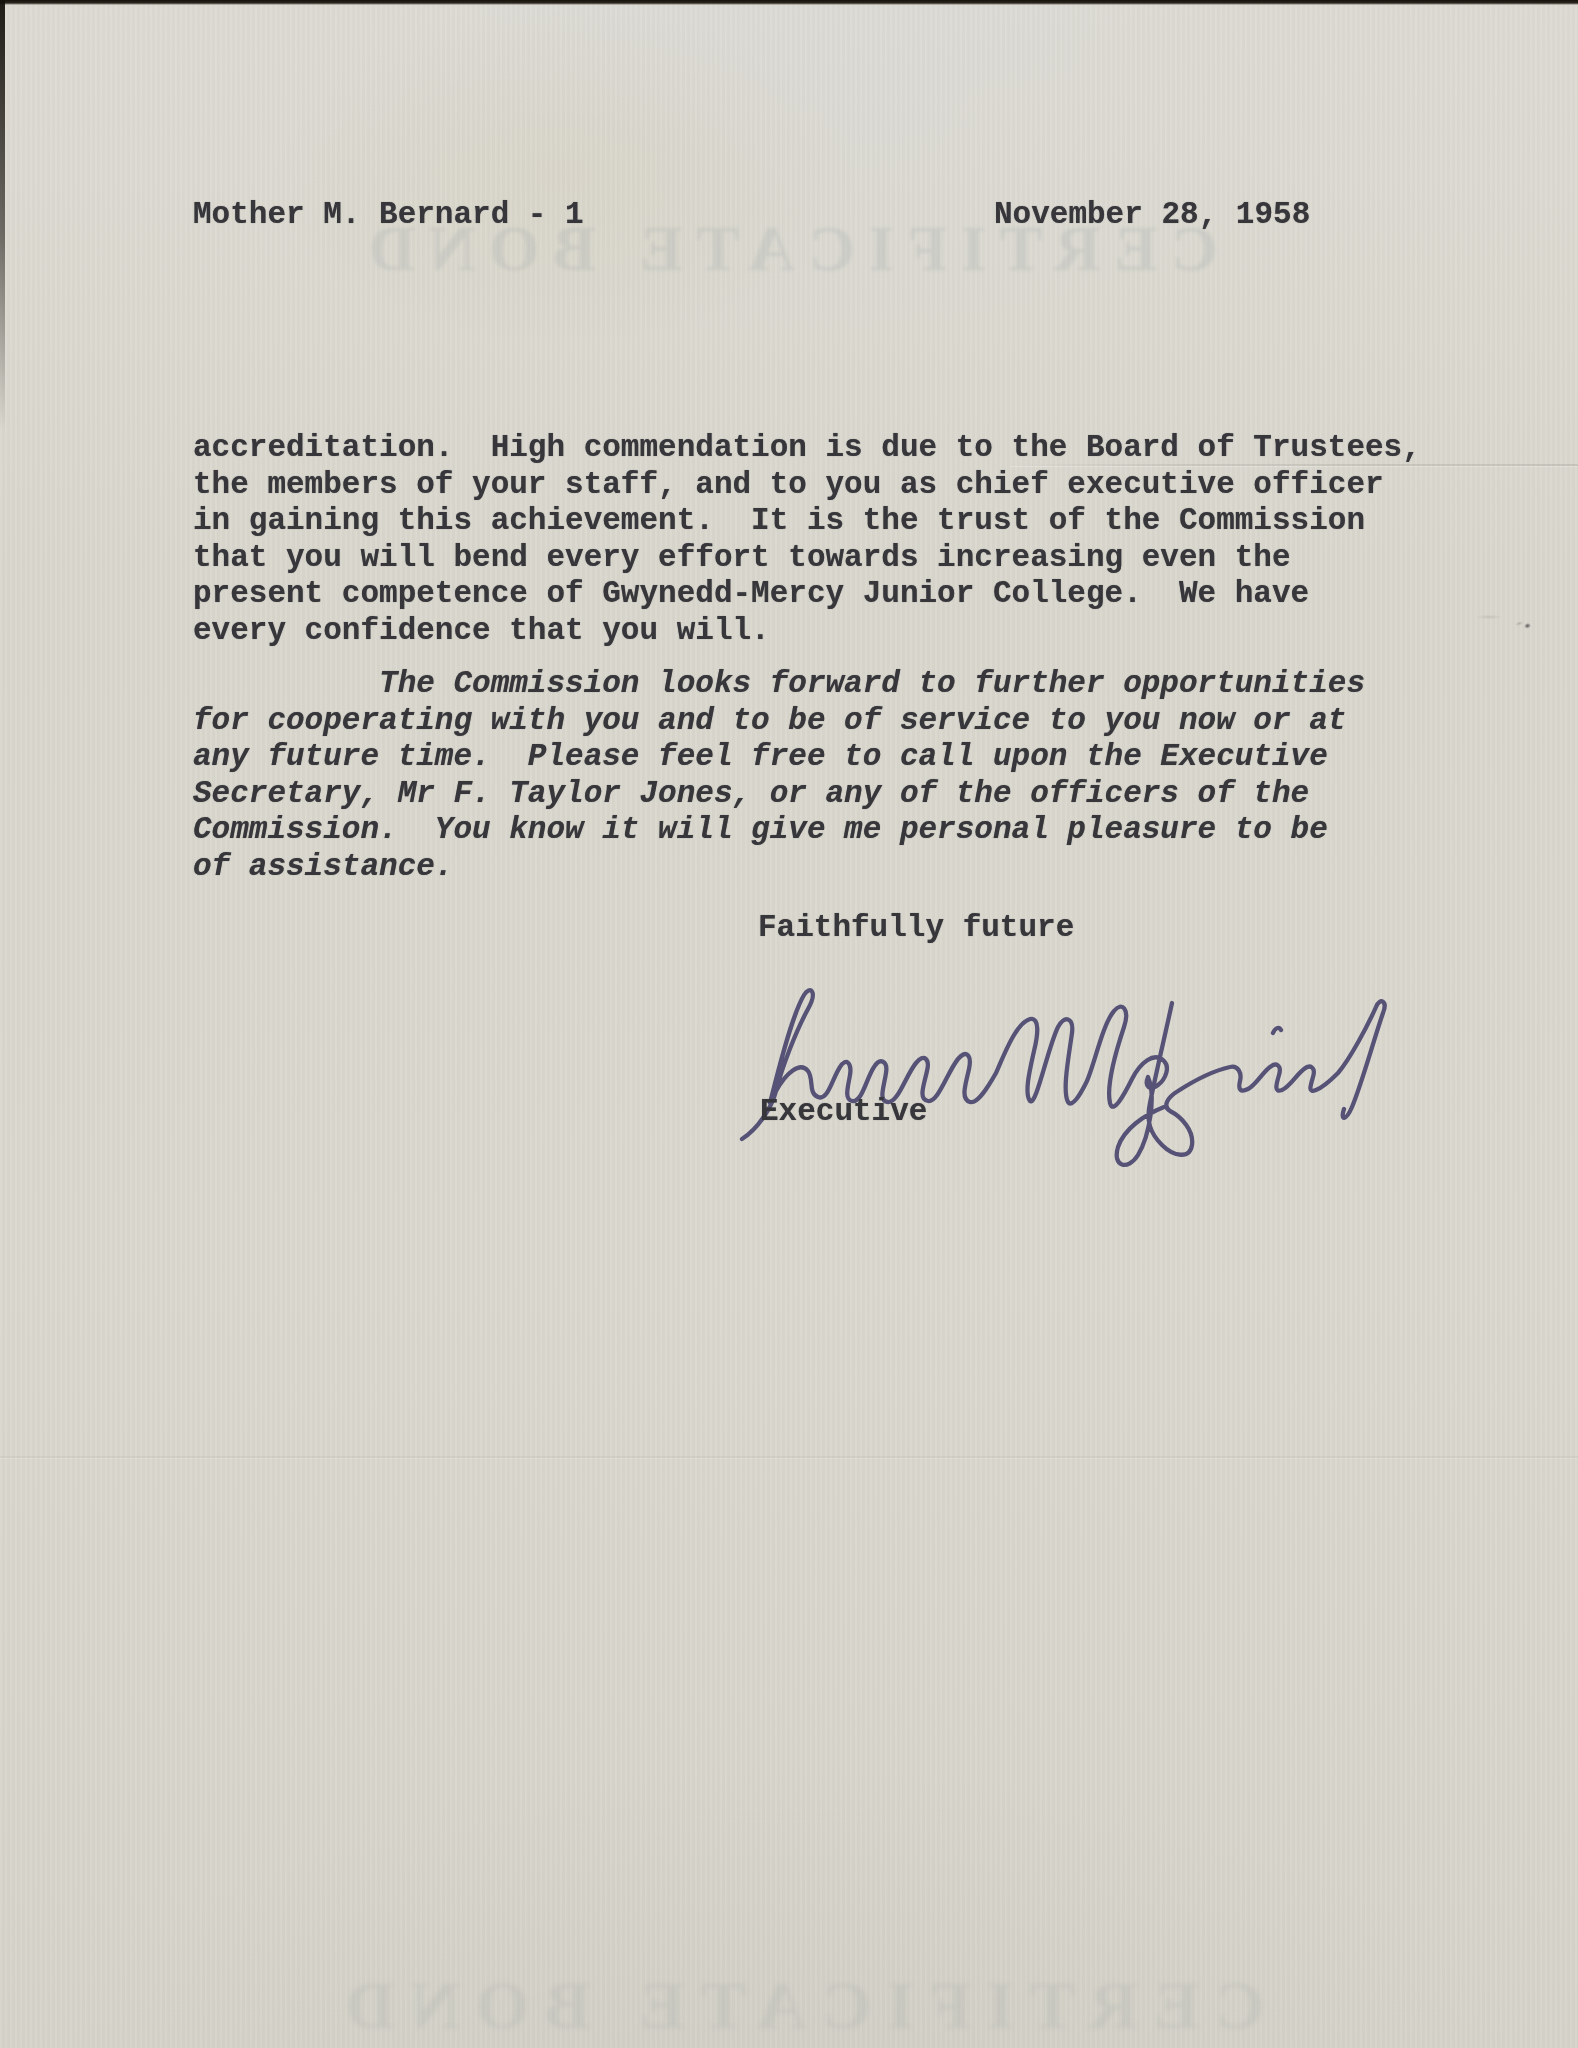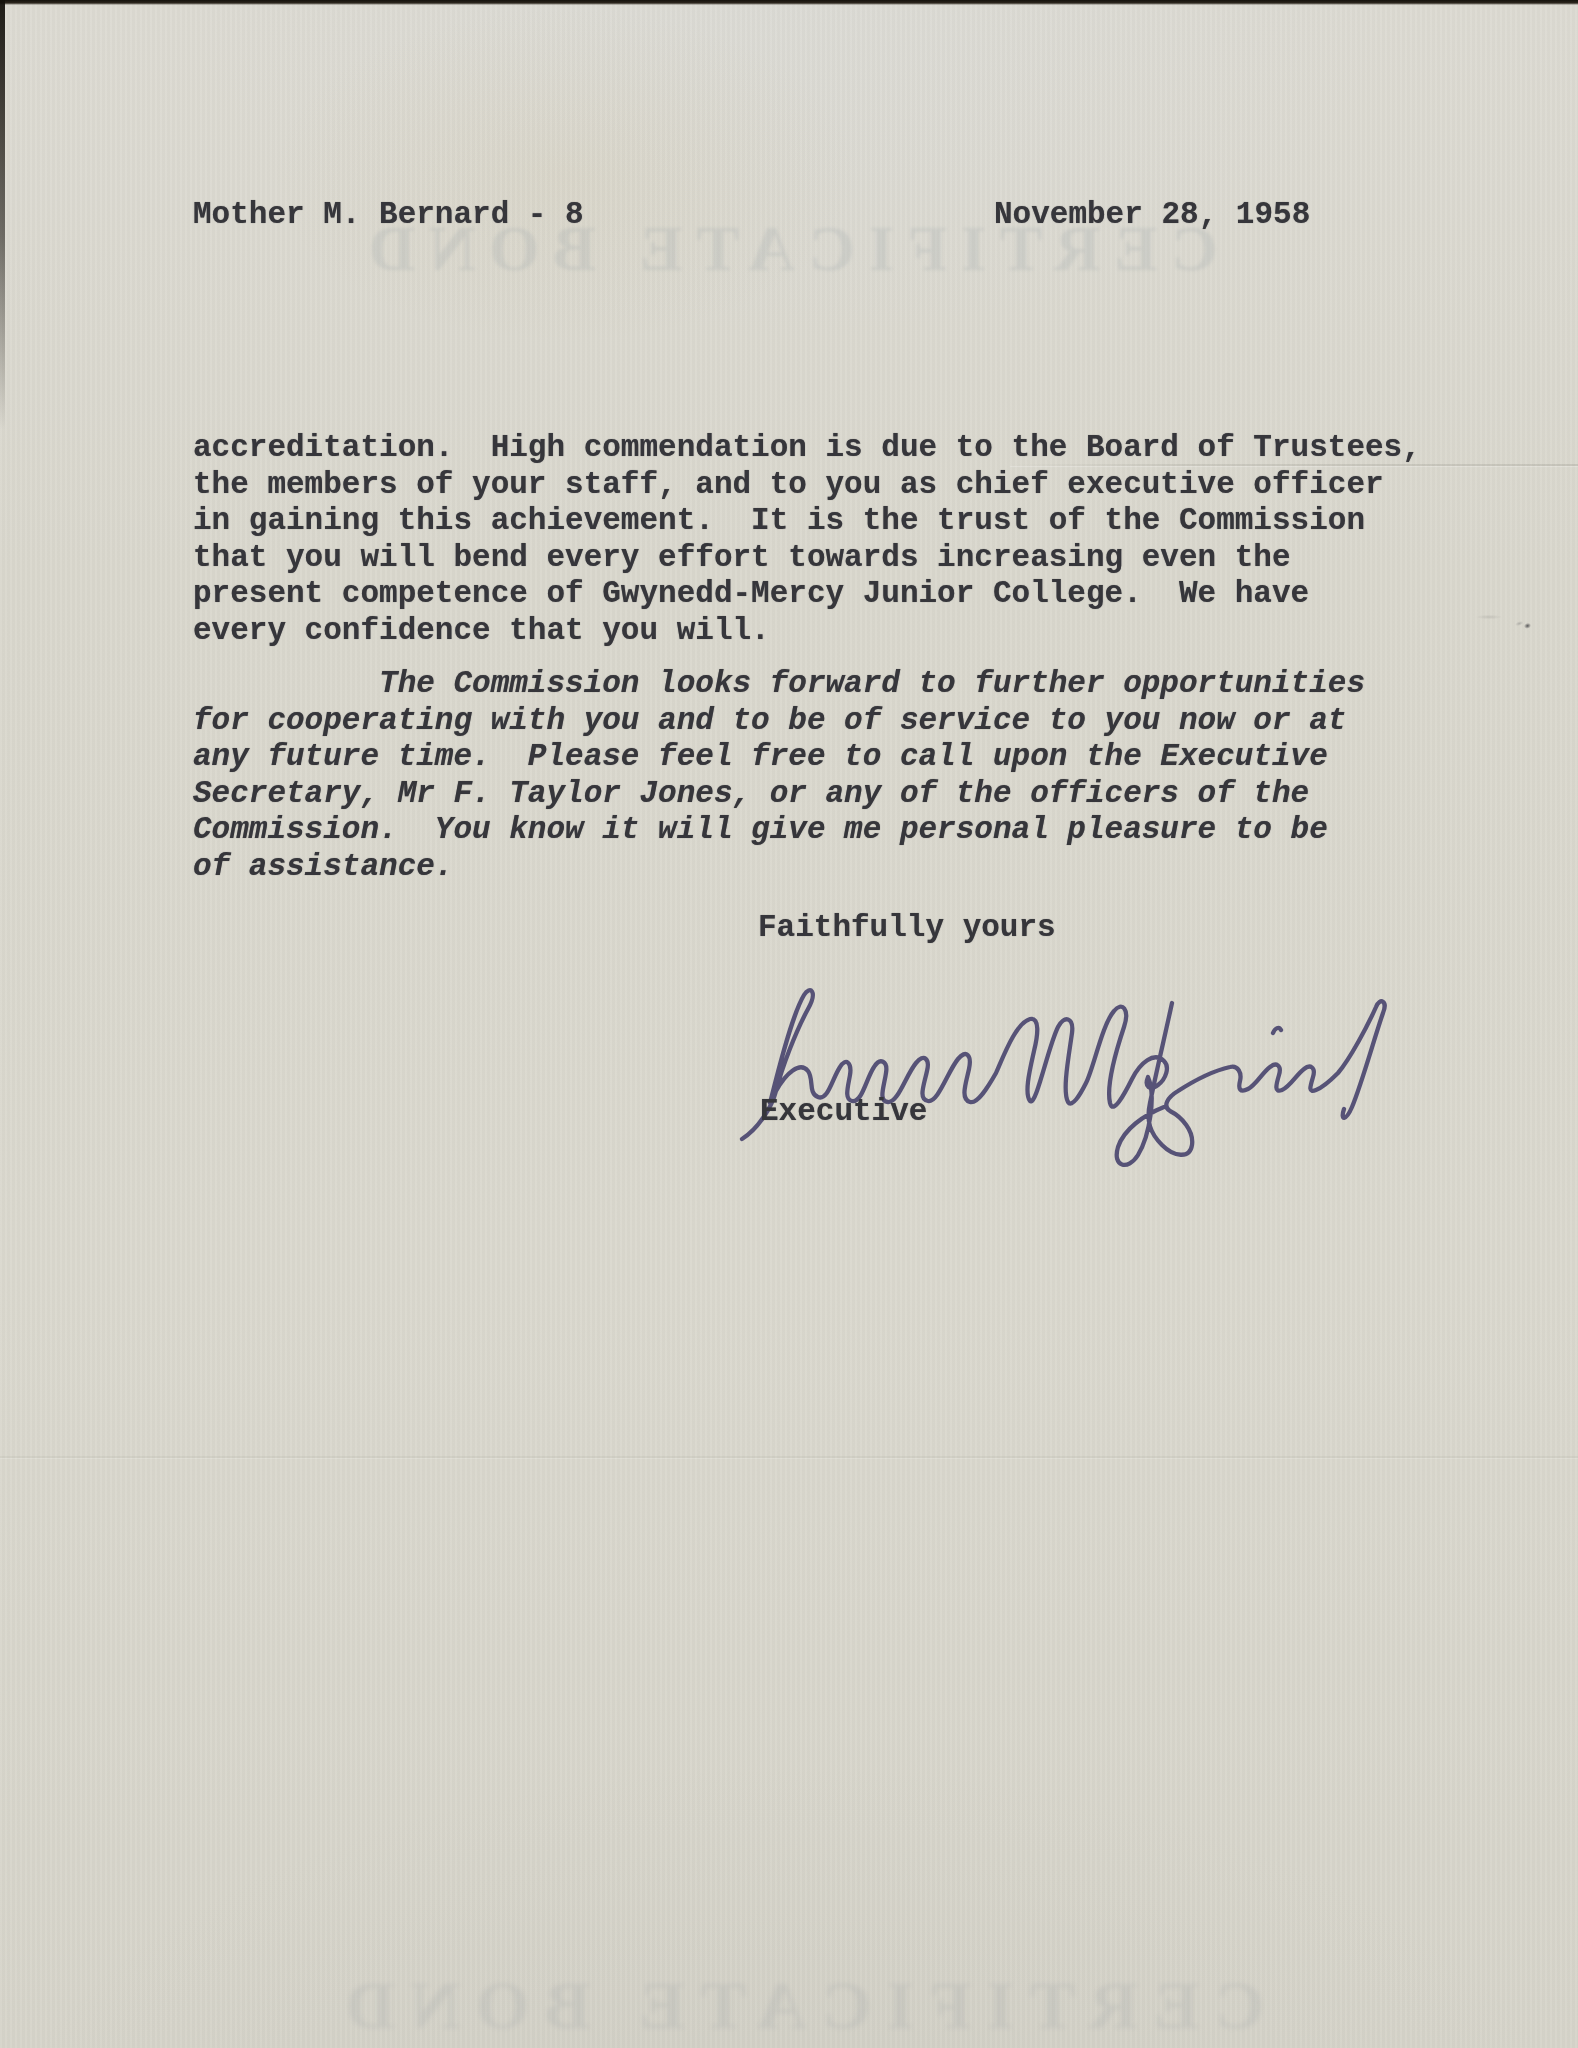--- a/index.html
+++ b/index.html
@@ -118,37 +118,37 @@
   <div class="watermark wm-top">CERTIFICATE BOND</div>
   <div class="watermark wm-bottom">CERTIFICATE BOND</div>
 
   <div class="edge-top"></div>
   <div class="edge-left"></div>
   <div class="crease-1"></div>
   <div class="crease-2"></div>
   <div class="smudge"></div>
   <div class="ink-speck"></div>
 
-  <div class="typed header-left">Mother M. Bernard - 8</div>
+  <div class="typed header-left">Mother M. Bernard - 1</div>
   <div class="typed header-right">November 28, 1958</div>
 
   <div class="typed para1">accreditation.  High commendation is due to the Board of Trustees,
 the members of your staff, and to you as chief executive officer
 in gaining this achievement.  It is the trust of the Commission
 that you will bend every effort towards increasing even the
 present competence of Gwynedd-Mercy Junior College.  We have
 every confidence that you will.</div>
   <div class="typed para2">          The Commission looks forward to further opportunities
 for cooperating with you and to be of service to you now or at
 any future time.  Please feel free to call upon the Executive
 Secretary, Mr F. Taylor Jones, or any of the officers of the
 Commission.  You know it will give me personal pleasure to be
 of assistance.</div>
 
-  <div class="typed closing">Faithfully yours</div>
+  <div class="typed closing">Faithfully future</div>
 
   <svg class="signature" viewBox="0 0 690 215" xmlns="http://www.w3.org/2000/svg" aria-hidden="true">
     <path d="M 50 128 C 58 96 72 40 84 20 C 90 10 98 16 88 34 C 76 56 62 92 56 116 C 52 132 38 154 22 164
              M 56 116 C 66 98 80 86 88 96 C 94 104 88 118 98 122 C 108 126 112 104 120 92 C 126 82 132 88 130 100
              C 128 112 124 124 132 126 C 142 128 146 104 154 92 C 160 82 168 86 166 98 C 164 112 158 126 168 127
              C 178 128 186 100 196 88 C 204 78 210 84 207 96 C 204 110 198 124 208 126 C 218 128 228 96 238 84
              C 246 74 252 80 249 94 C 246 108 240 124 250 127 C 258 129 268 112 276 98
              C 284 80 296 48 310 44 C 320 42 318 60 314 76 C 310 94 304 118 310 126 C 316 132 328 72 338 52
              C 344 40 354 42 352 58 C 349 80 342 116 348 127 C 352 133 360 120 366 108
              C 374 92 382 50 394 36 C 402 26 410 34 404 52 C 396 76 386 110 390 128 C 393 140 404 120 412 104

